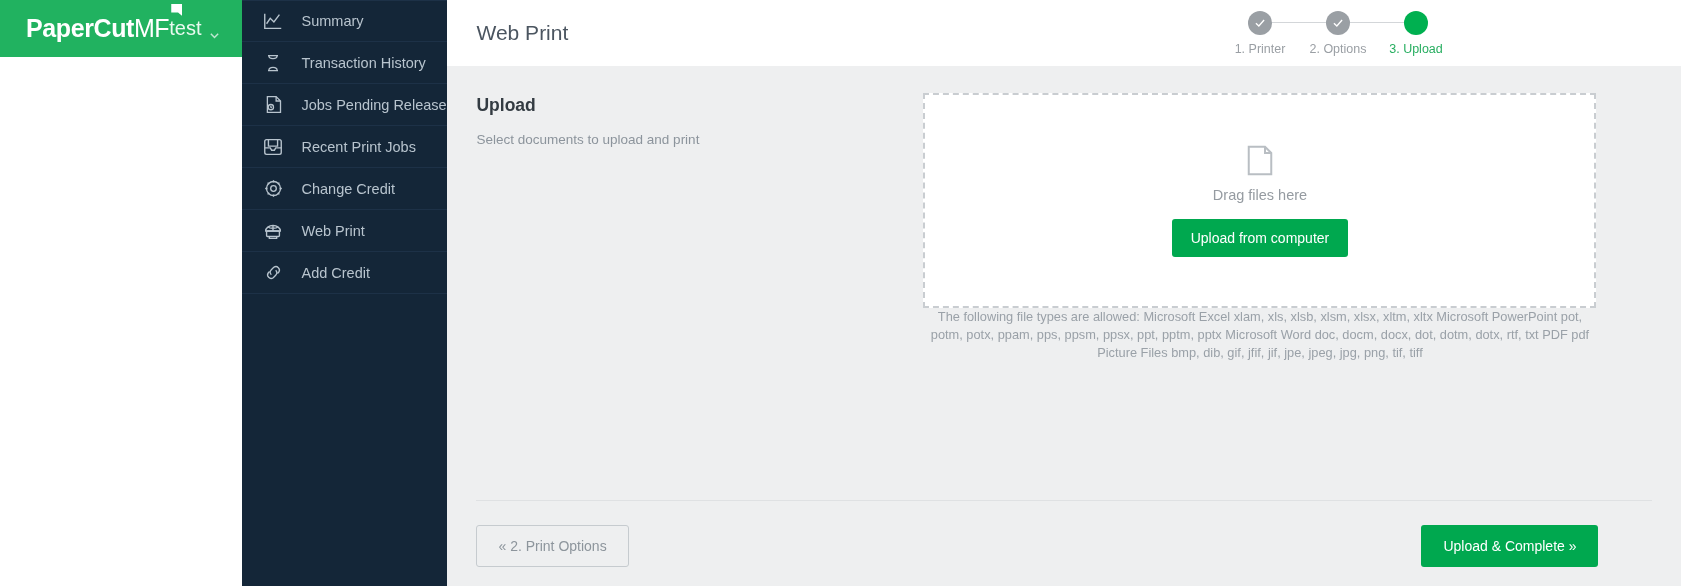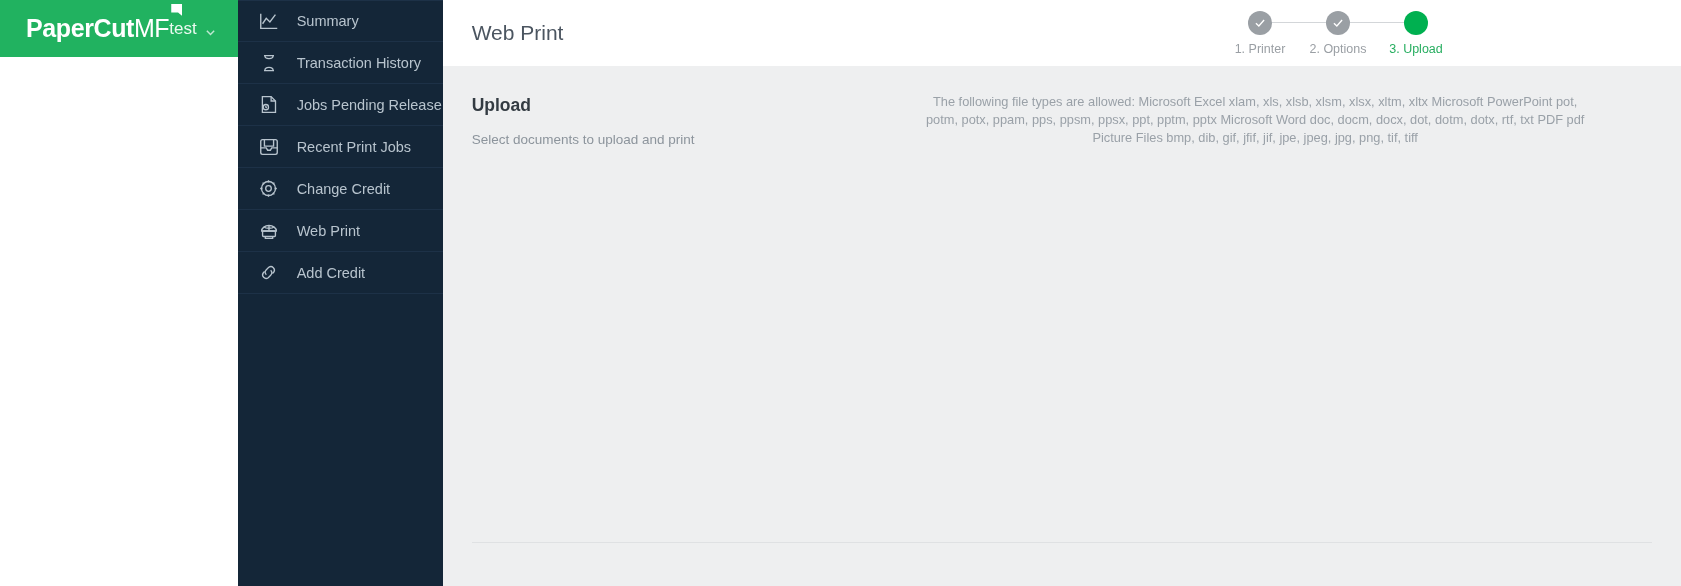--- a/index.html
+++ b/index.html
@@ -17,21 +17,21 @@
     padding: 0 22px 0 26px;
   }
   .logo { position: relative; display: flex; align-items: baseline; }
   .logo .l1 { color: #fff; font-size: 25px; font-weight: bold; letter-spacing: -0.4px; }
   .logo .l2 { color: #fff; font-size: 25px; font-weight: normal; letter-spacing: -0.4px; }
   .logo .flag {
     position: absolute; right: -13px; top: -10px;
     width: 11px; height: 12px; background: #fff;
     clip-path: polygon(0 0, 100% 0, 100% 100%, 62% 70%, 0 70%);
   }
-  .usermenu { display: flex; align-items: center; gap: 8px; color: #eafaf0; font-size: 17px; cursor: pointer; justify-content: flex-end; }
+  .usermenu { display: flex; align-items: center; gap: 8px; color: #eafaf0; font-size: 20px; cursor: pointer; justify-content: flex-end; }
   .usermenu .chev { width: 11px; height: 11px; }
 
   
   .body { flex: 1 1 auto; display: flex; min-height: 0; }
 
   
   .sidebar { width: 205px; flex: 0 0 205px; background: #142638; }
   .navitem {
     height: 42px; display: flex; align-items: center; gap: 15px;
     padding-left: 18px; color: #b8c4ce; font-size: 14.5px;
@@ -242,25 +242,39 @@
 
       <div class="content">
         <div class="row">
 
           <div class="leftcol">
             <div class="h2">Upload</div>
             <div class="sub">Select documents to upload and print</div>
           </div>
 
           <div class="rightcol">
+            <div class="dropzone">
+              <span class="fileicon">
+                <svg viewBox="0 0 24 26" width="30" height="33">
+                    <path d="M3 2h13l5 5v17H3z"></path>
+                    <path d="M16 2v5h5"></path>
+                  </svg>
+              </span>
+              <div class="dragtxt">Drag files here</div>
+              <button class="btn-green">Upload from computer</button>
+            </div>
             <div class="filetypes">The following file types are allowed: Microsoft Excel xlam, xls, xlsb, xlsm, xlsx, xltm, xltx Microsoft PowerPoint pot, potm, potx, ppam, pps, ppsm, ppsx, ppt, pptm, pptx Microsoft Word doc, docm, docx, dot, dotm, dotx, rtf, txt PDF pdf Picture Files bmp, dib, gif, jfif, jif, jpe, jpeg, jpg, png, tif, tiff</div>
           </div>
 
         </div>
 
         <div class="footer">
           <div class="divider"></div>
+          <div class="footrow">
+            <button class="btn-outline">« 2. Print Options</button>
+            <button class="btn-primary">Upload &amp; Complete »</button>
+          </div>
         </div>
       </div>
 
     </div>
   </div>
 </div>
 
 </body></html>

